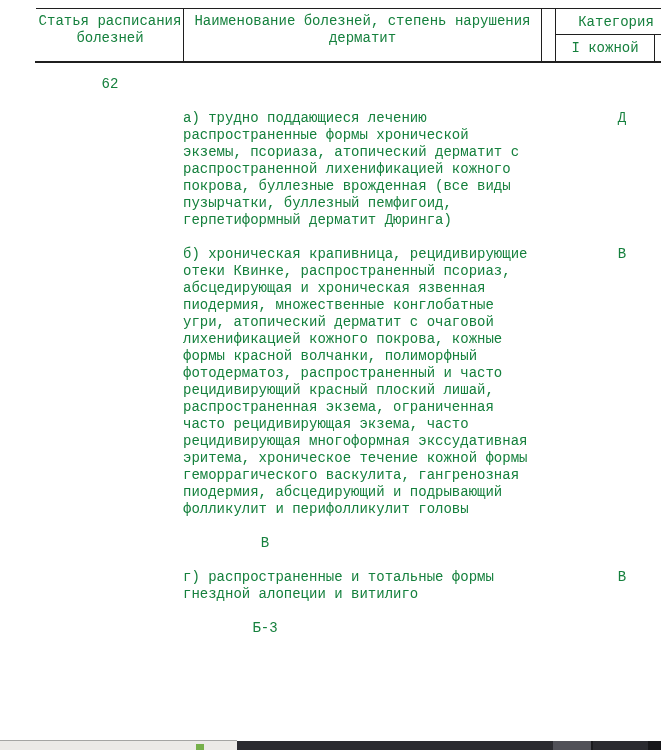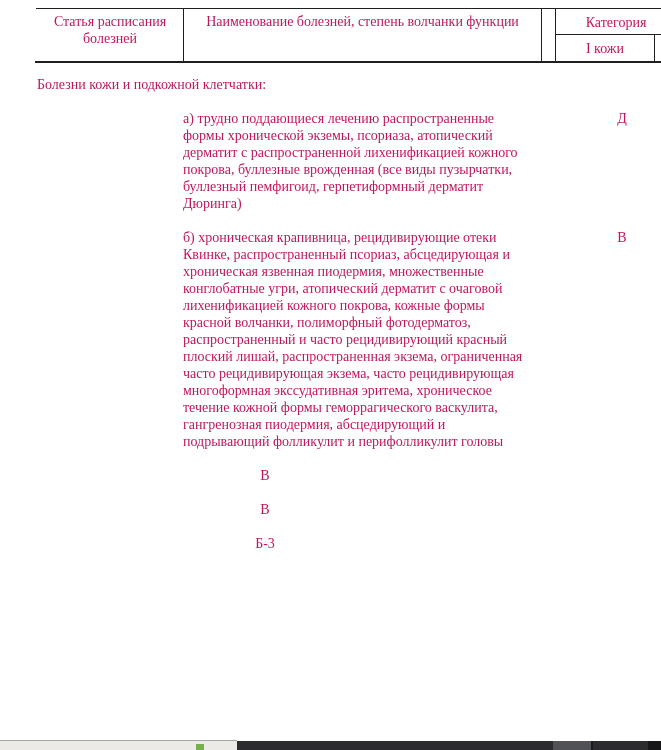--- a/index.html
+++ b/index.html
@@ -1,22 +1,22 @@
 <!DOCTYPE html>
 <html><head>
 <meta charset="utf-8">
 <style>
   html,body { margin:0; padding:0; background:#ffffff; }
   .screen {
     position:relative;
     width:661px; height:750px;
     background:#ffffff;
     overflow:hidden;
-    font-family:Liberation Serif, serif;
-    color:#be185d;
+    font-family:Liberation Mono, monospace;
+    color:#15803d;
   }
 
   
   .rule { position:absolute; background:#1f1f1f; }
   .rule-top        { left:36px; right:0; top:8px;  height:1px; }
   .rule-header-bot { left:35px; right:0; top:61px; height:2px; }
   .vrule-col1      { left:183px; top:8px; width:1px; height:54px; }
   .vrule-col2a     { left:541px; top:8px; width:1px; height:54px; }
   .vrule-col2b     { left:555px; top:8px; width:1px; height:54px; }
   .hrule-cat       { left:555px; right:0; top:34px; height:1px; }
@@ -57,28 +57,28 @@
 
   <div class="rule rule-top"></div>
   <div class="rule rule-header-bot"></div>
   <div class="rule vrule-col1"></div>
   <div class="rule vrule-col2a"></div>
   <div class="rule vrule-col2b"></div>
   <div class="rule hrule-cat"></div>
   <div class="rule vrule-graf"></div>
 
   <div class="hcell h-article">Статья расписания болезней</div>
-  <div class="hcell h-name">Наименование болезней, степень волчанки функции</div>
+  <div class="hcell h-name">Наименование болезней, степень нарушения дерматит</div>
   <div class="hcell h-category">Категория</div>
-  <div class="hcell h-graf">I кожи</div>
+  <div class="hcell h-graf">I кожной</div>
 
   <div class="tbody">
 
     <div class="trow">
-      <div class="c-name">Болезни кожи и подкожной клетчатки:</div>
+      <div class="c-article">62</div>
       <div class="c-cat"></div>
     </div>
 
     <div class="trow">
       <div class="c-article"></div>
       <div class="c-name">а) трудно поддающиеся лечению распространенные формы хронической экземы, псориаза, атопический дерматит с распространенной лихенификацией кожного покрова, буллезные врожденная (все виды пузырчатки, буллезный пемфигоид, герпетиформный дерматит Дюринга)</div>
       <div class="c-cat">Д</div>
     </div>
 
     <div class="trow">
@@ -87,20 +87,21 @@
       <div class="c-cat">В</div>
     </div>
 
     <div class="trow">
       <div class="c-article"></div>
       <div class="c-cat">В</div>
     </div>
 
     <div class="trow">
       <div class="c-article"></div>
+      <div class="c-name">г) распространенные и тотальные формы гнездной алопеции и витилиго</div>
       <div class="c-cat">В</div>
     </div>
 
     <div class="trow">
       <div class="c-article"></div>
       <div class="c-cat">Б-3</div>
     </div>
 
   </div>
 

